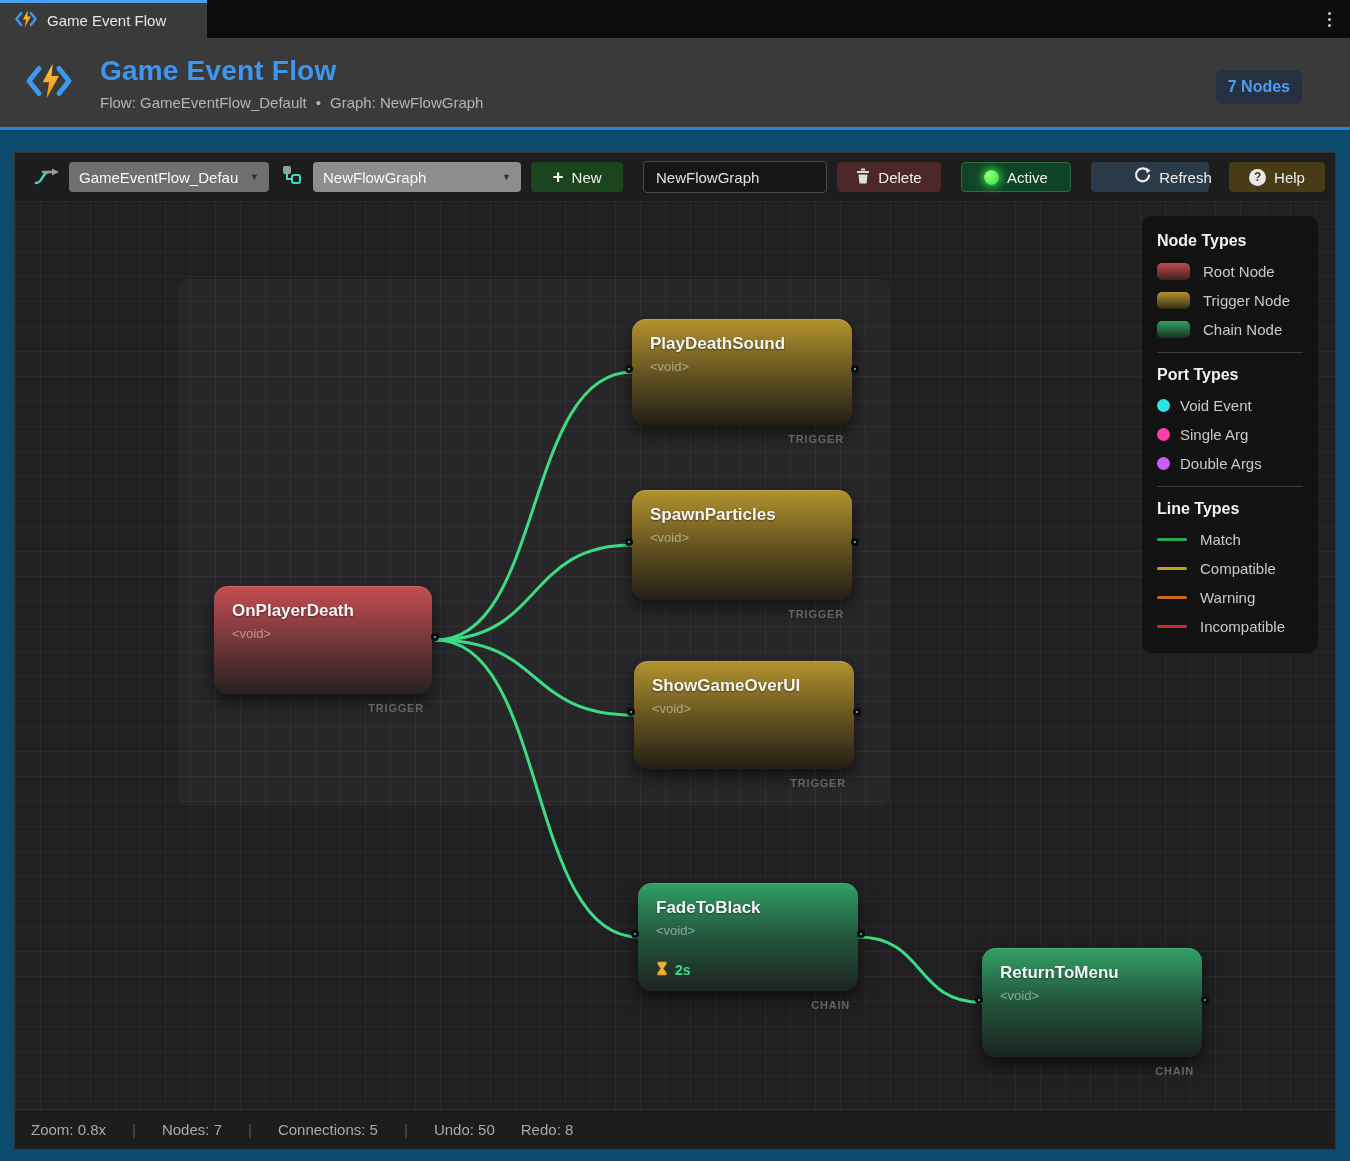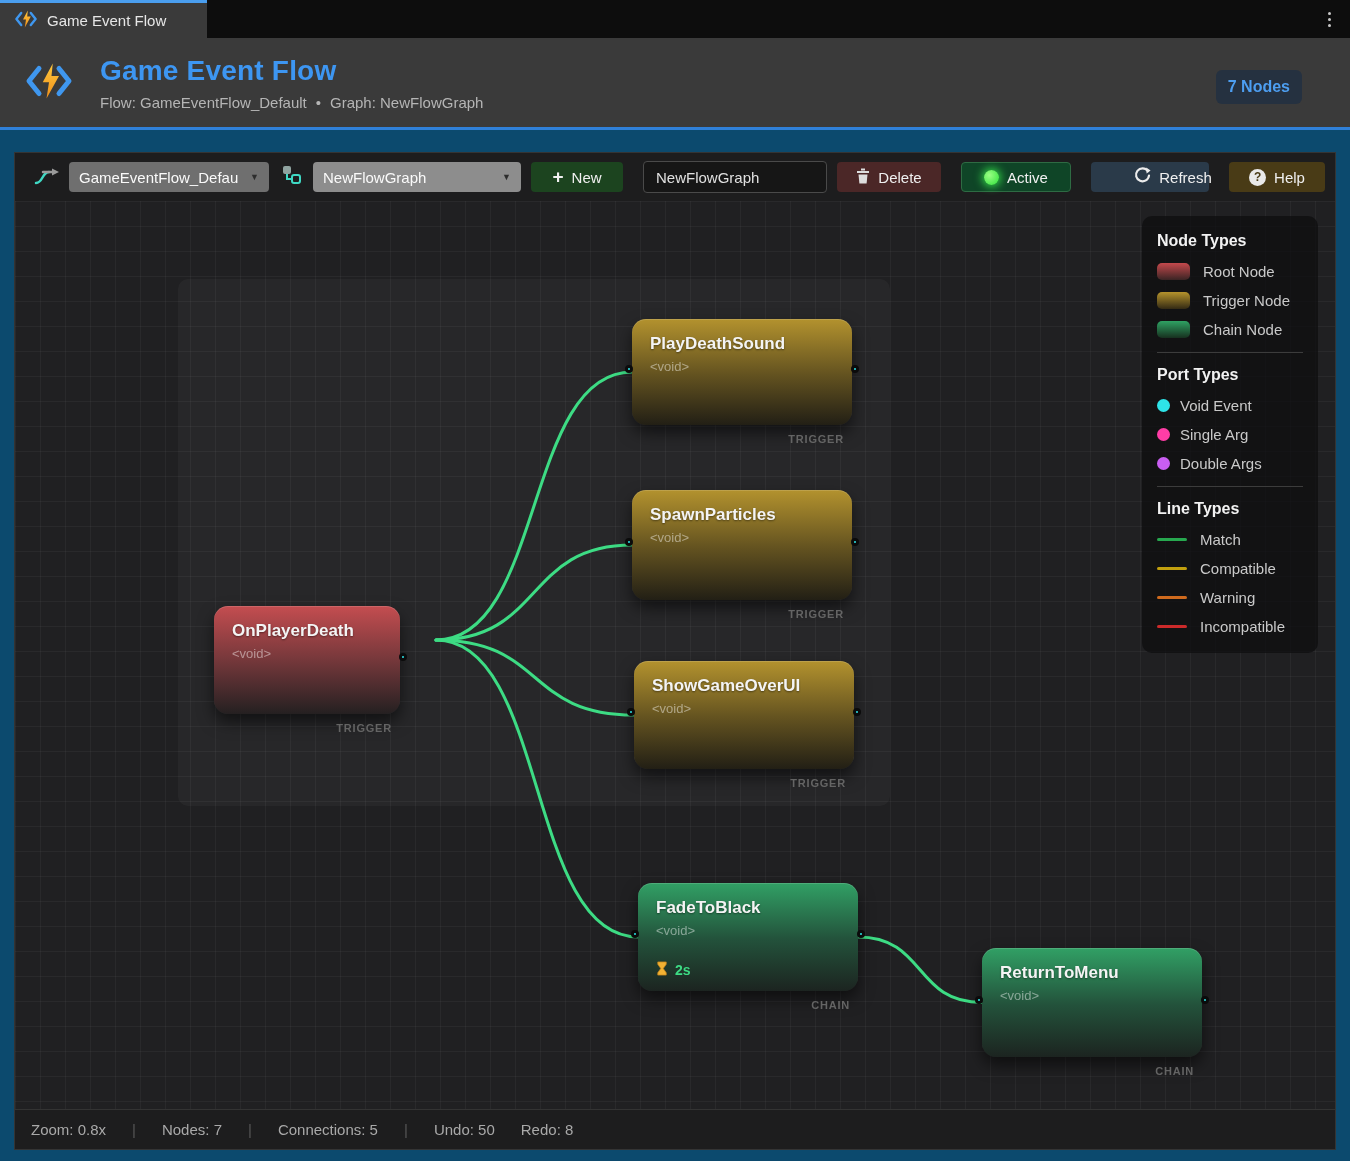--- a/index.html
+++ b/index.html
@@ -258,21 +258,21 @@
             <div class="legend-row">
               <span class="line-swatch" style="background: rgb(207, 106, 29);"></span>
               <span>Warning</span>
             </div>
             <div class="legend-row">
               <span class="line-swatch" style="background: rgb(204, 42, 42);"></span>
               <span>Incompatible</span>
             </div>
           </div>
       </div>
-    <div class="node node-root" style="left: 199px; top: 405px; width: 186px; height: 108px;">
+    <div class="node node-root" style="left: 199px; top: 385px; width: 218px; height: 108px;">
           <div class="node-title">OnPlayerDeath</div>
           <div class="node-sub">&lt;void&gt;</div>
           <div class="kind-label">TRIGGER</div>
           <span class="port port-out" style="background: rgb(46, 227, 232);"></span>
         </div>
         <div class="node node-trigger" style="left: 617px; top: 118px; width: 220px; height: 106px;">
           <div class="node-title">PlayDeathSound</div>
           <div class="node-sub">&lt;void&gt;</div>
           <div class="kind-label">TRIGGER</div>
           <span class="port port-in" style="background: rgb(46, 227, 232);"></span>

